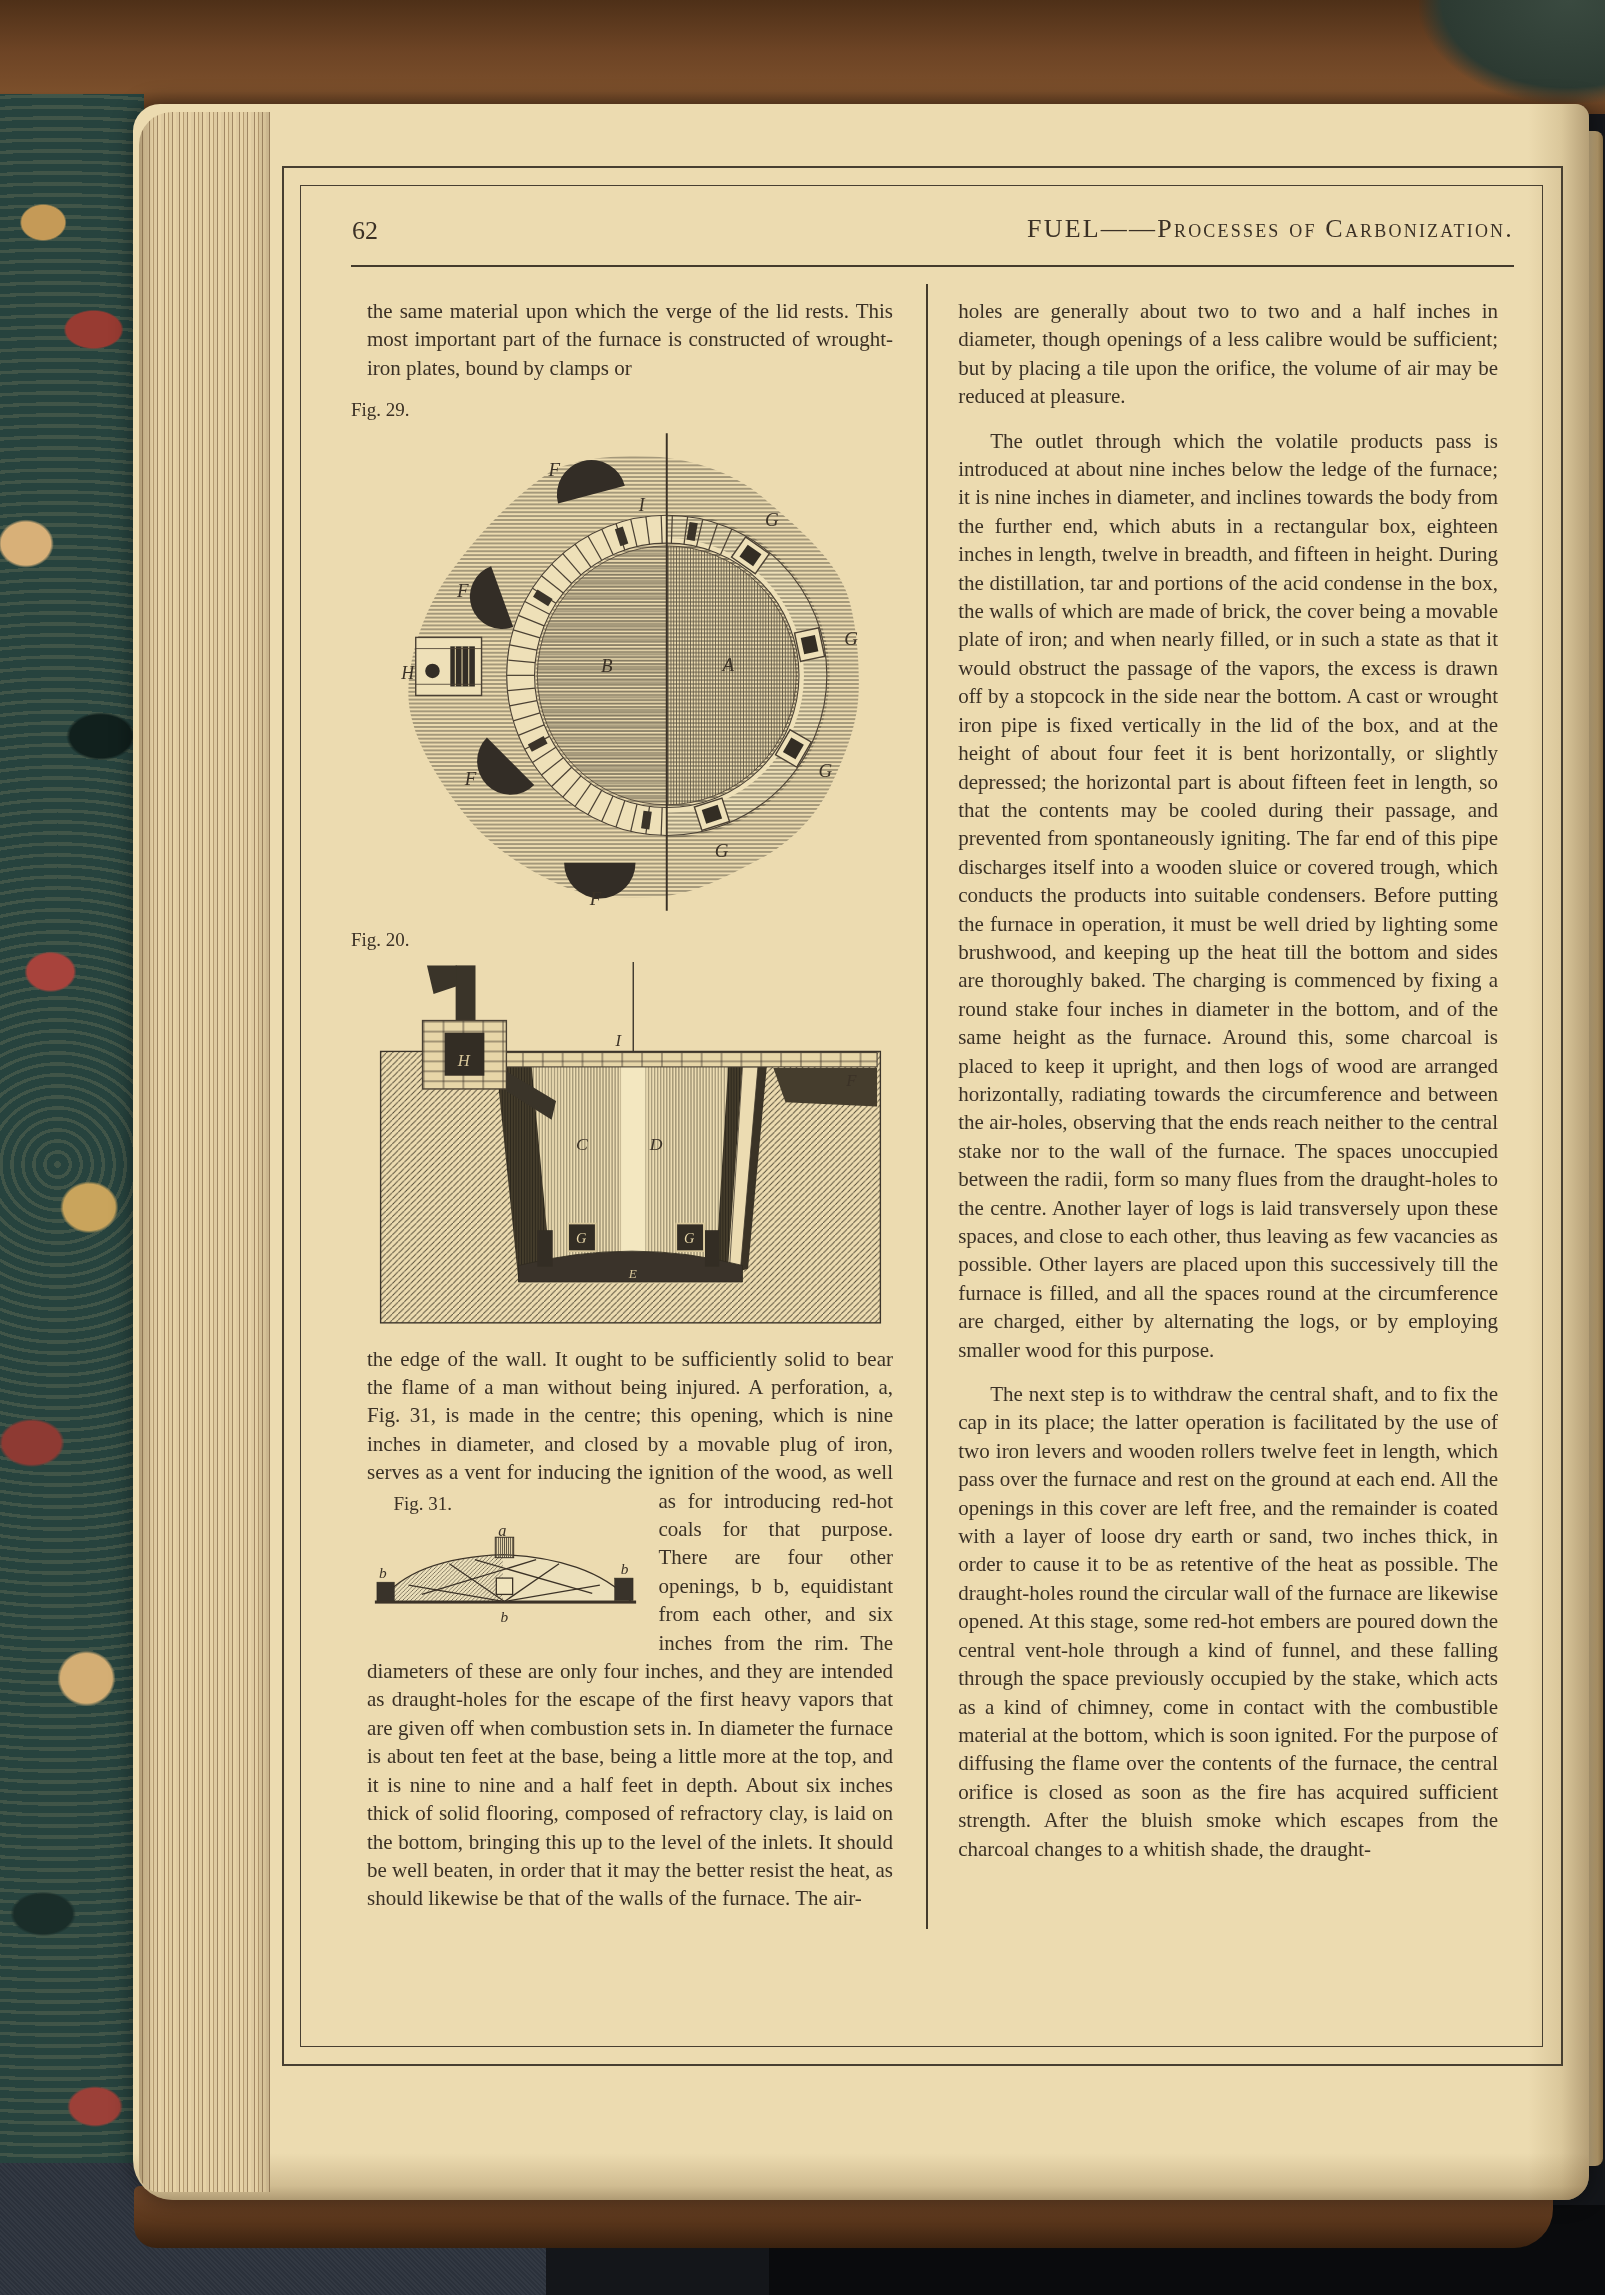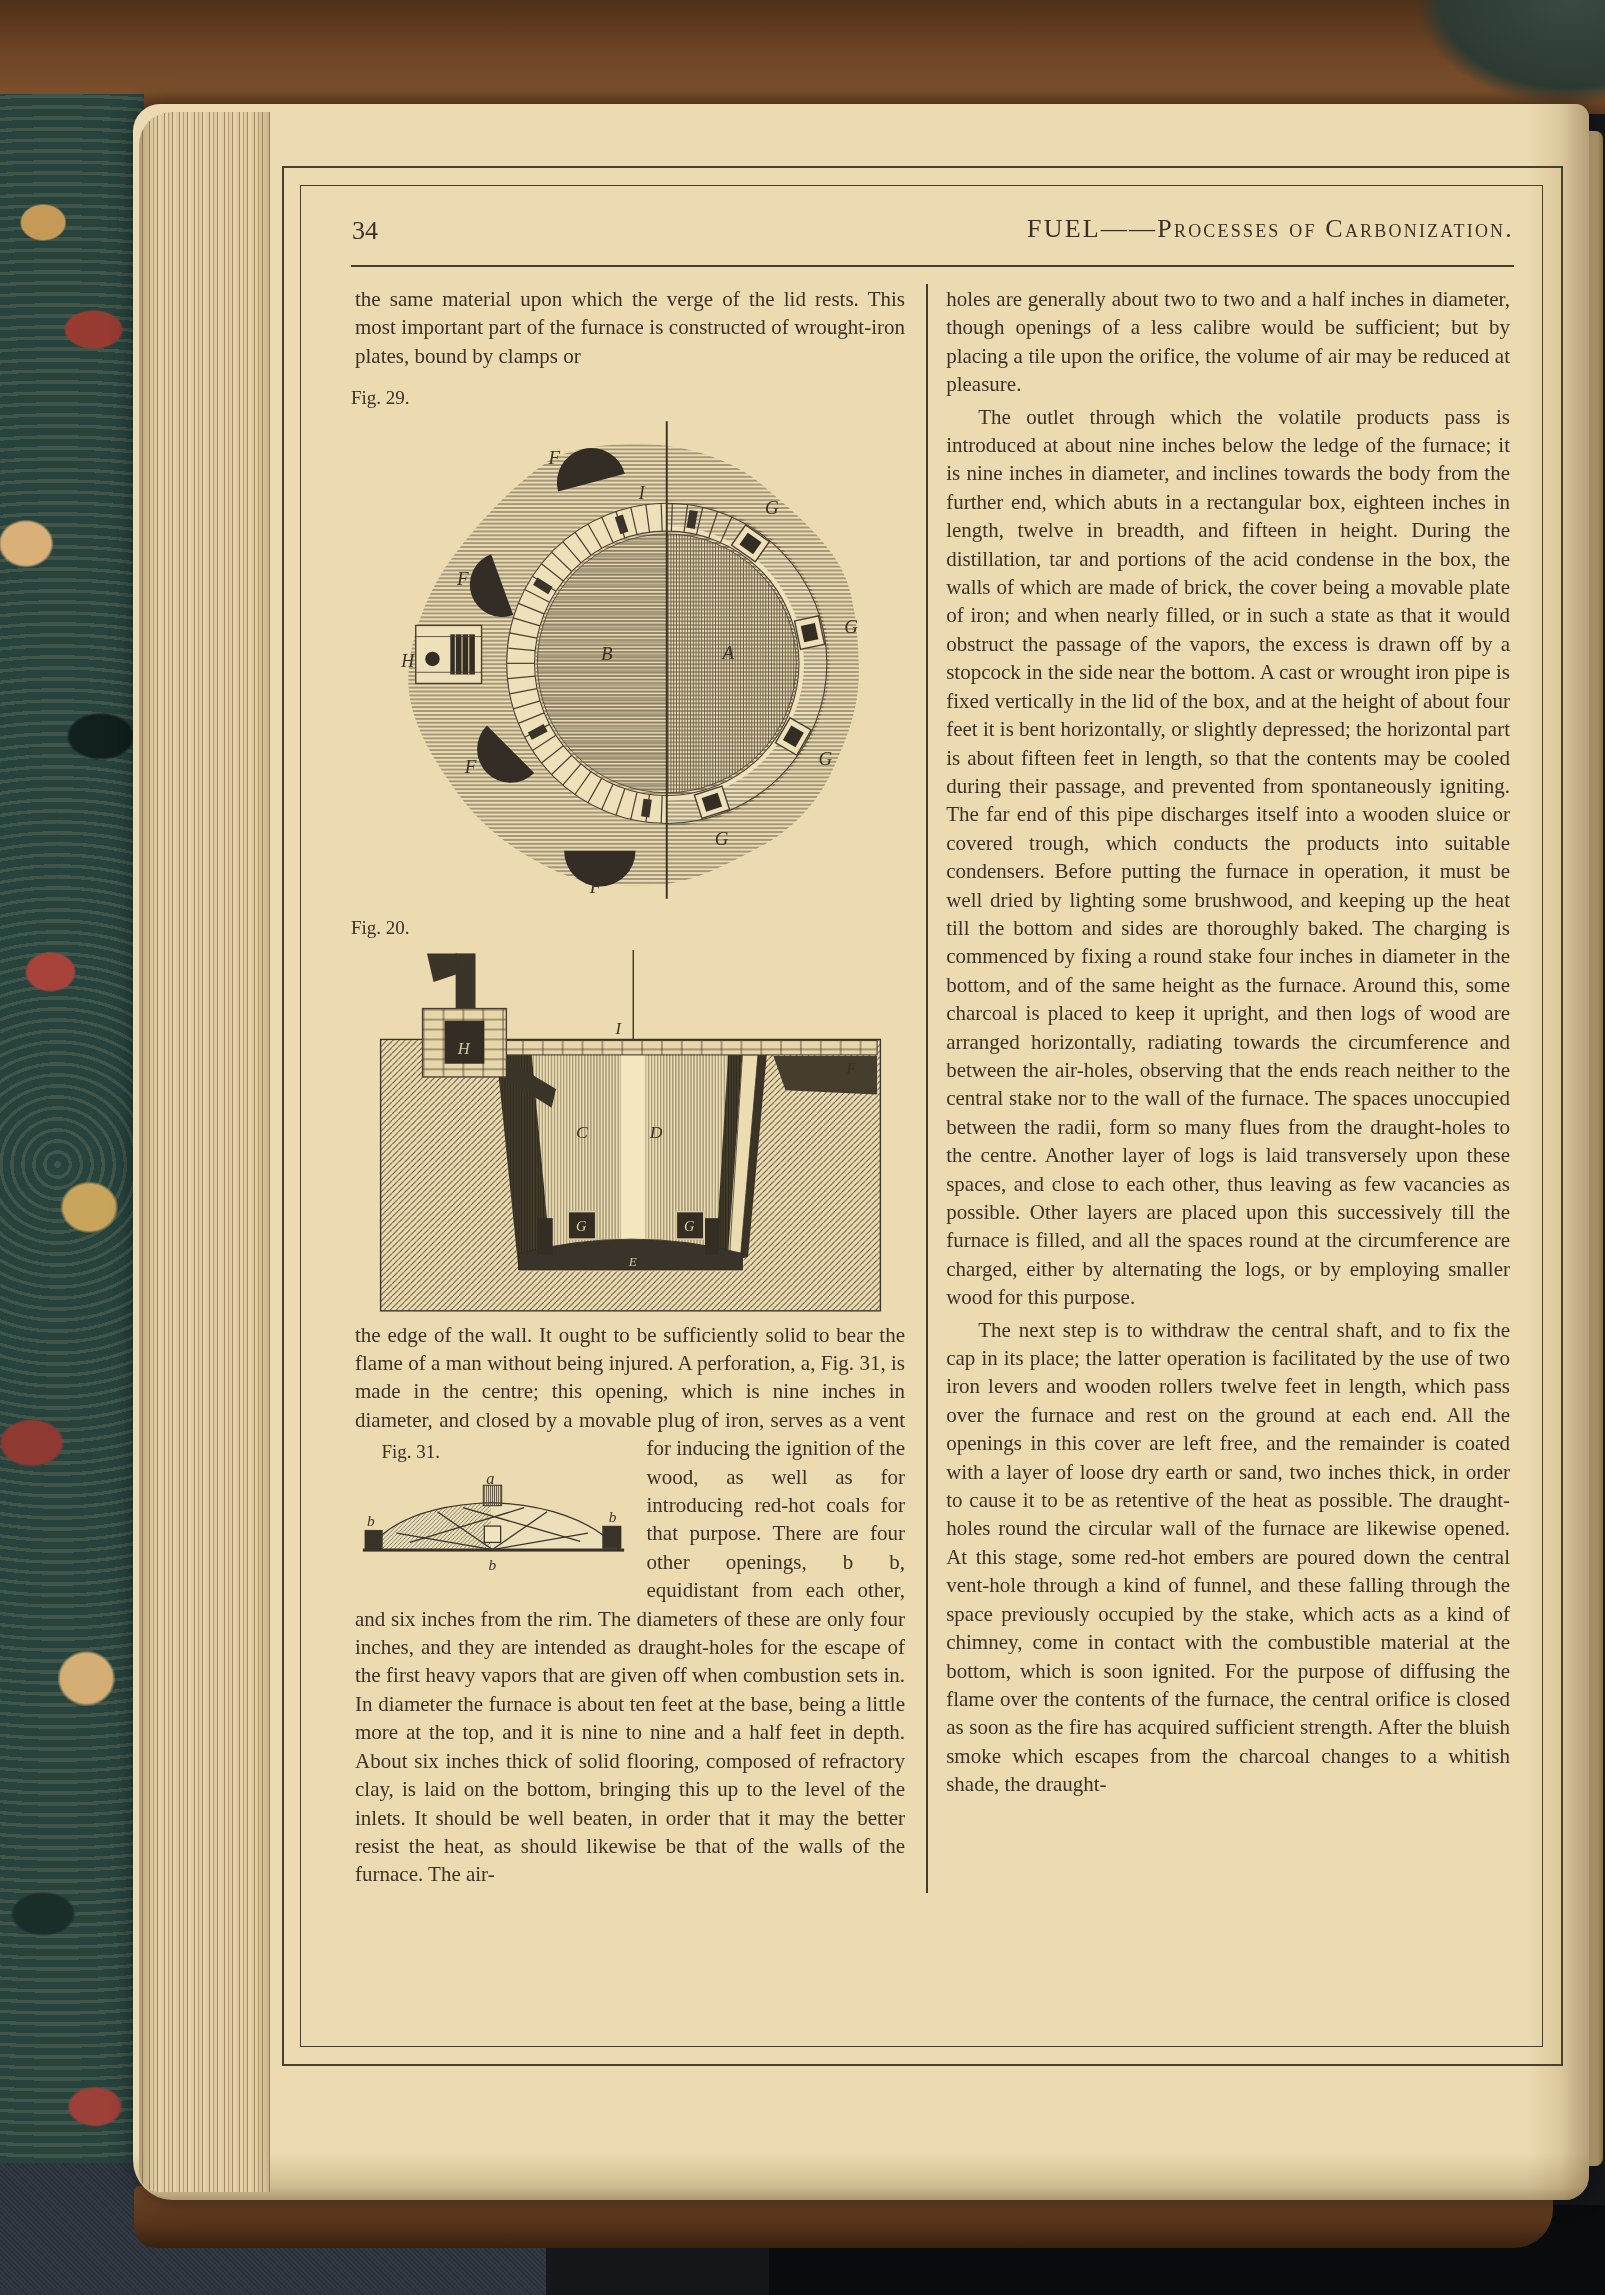--- a/index.html
+++ b/index.html
@@ -62,21 +62,21 @@
   
   .content{left:351px;top:207px;width:1163px;color:#3b3126;}
   .pg-header{position:relative;height:43px;}
   .pg-num{position:absolute;left:1.1px;top:9px;font-size:26px;}
   .pg-title{text-align:right;font-variant:small-caps;font-size:26px;letter-spacing:2.2px;padding-top:6.7px;}
   .header-rule{border:none;border-top:2.2px solid #443b2c;margin:14.5px 0 0 0;}
   .cols{display:flex;align-items:stretch;margin-top:14.5px;}
   .col-left{width:558px;}
   .col-div{width:2px;background:#443b2c;margin:3.3px 14.5px 0 16.7px;}
   .col-right{flex:1;}
-  .col p{margin:4px;text-align:justify;}
+  .col p{margin:16px;text-align:justify;}
   .col-left p{font-size:21px;line-height:28.4px;}
   .col-right p{font-size:21px;line-height:28.4px;}
   p.para-indent{text-indent:32px;}
   .fig-caption{font-size:19px;text-align:left;margin:16.7px 0 11px 0;}
   .figure{display:block;margin:0 auto;}
   .fig31-box{float:left;width:267px;margin:3.3px 20px 16.7px 4.5px;}
   .fig31-box .fig-caption{margin:0 0 5.6px 22px;}
 </style>
 </head>
 <body>
@@ -94,21 +94,21 @@
   <div class="abs page-curl-bottom"></div>
 </div>
 <div class="abs page-edges"></div>
 
 <div class="abs frame-outer"></div>
 <div class="abs frame-inner"></div>
 
 <div class="abs content">
 
   <div class="pg-header">
-    <span class="pg-num">34</span>
+    <span class="pg-num">62</span>
     <div class="pg-title">FUEL——Processes of Carbonization.</div>
   </div>
   <hr class="header-rule">
 
   <div class="cols">
 
     <div class="col col-left">
       <p>the same material upon which the verge of the lid rests.  This most important part of the furnace is constructed of wrought-iron plates, bound by clamps or</p>
 
       <div class="fig-caption">Fig. 29.</div>

